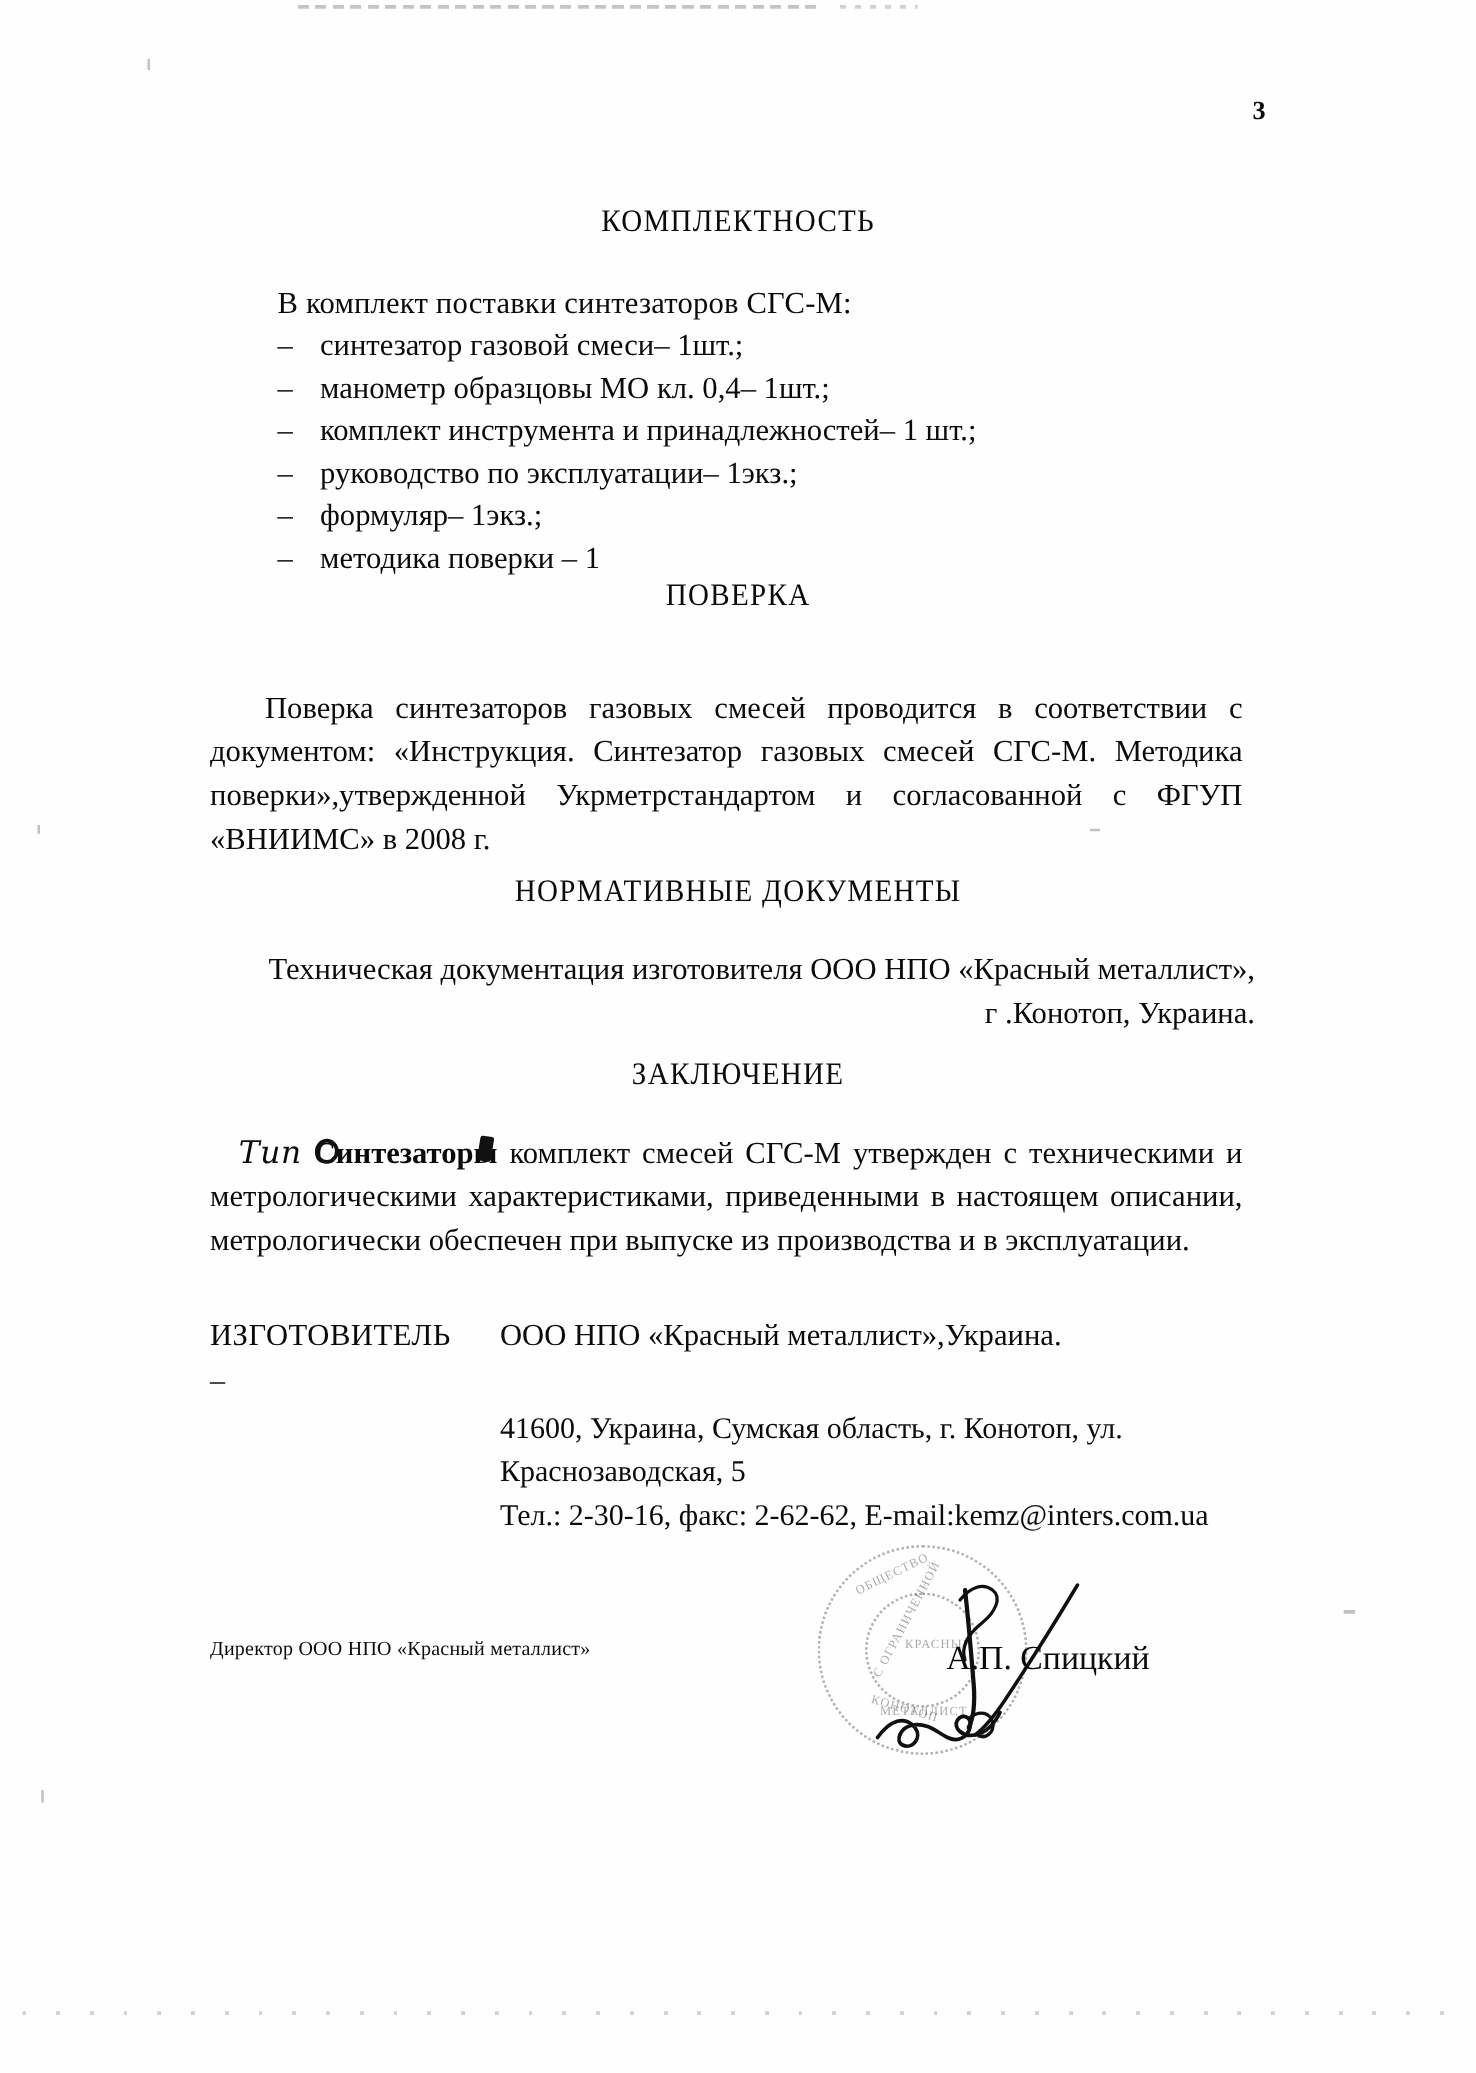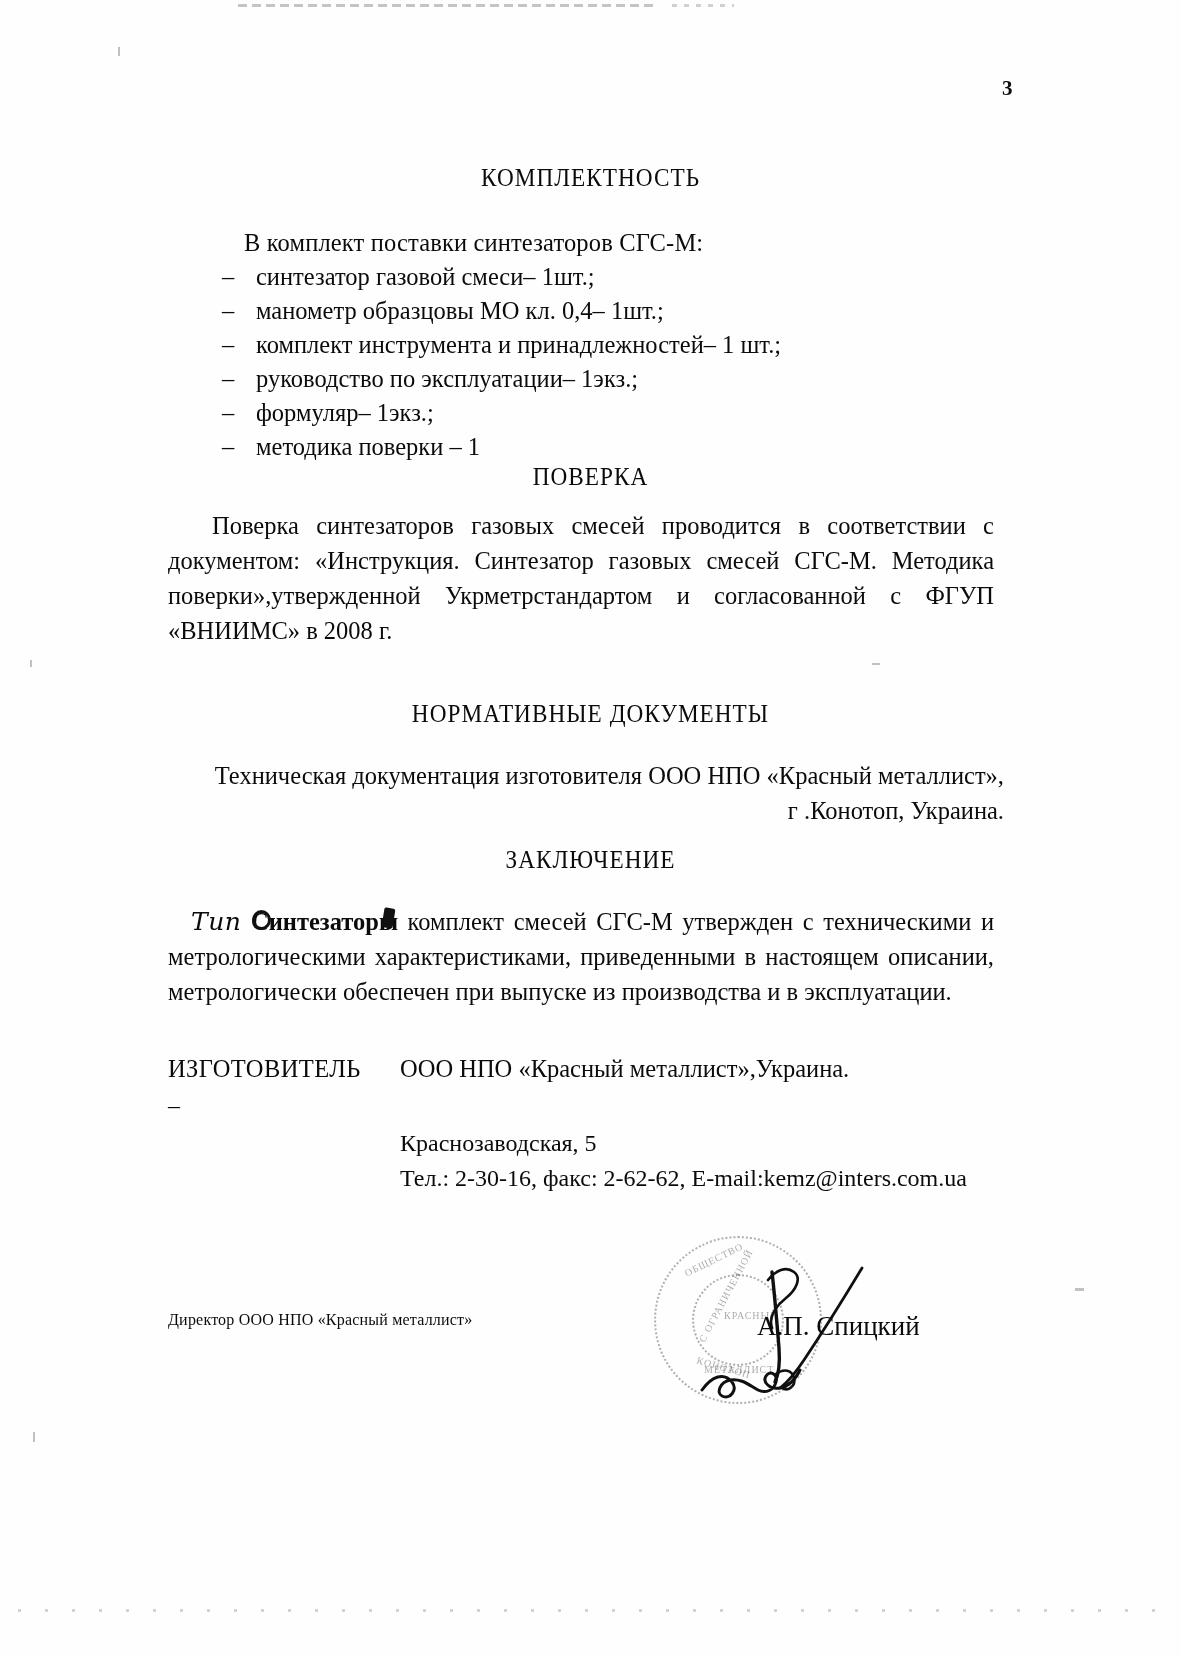--- a/index.html
+++ b/index.html
@@ -90,21 +90,20 @@
   .heading-komplektnost { top: 164px; }
   .heading-poverka      { top: 463px; }
   .heading-normdoc      { top: 700px; }
   .heading-zaklyuchenie { top: 846px; }
 
   .body-text {
     position: absolute;
     font-size: 24.5px;
     line-height: 34px;
     letter-spacing: 0.15px;
-    margin-left: 22px;
   }
 
   .intro-line {
     left: 222px;
     top: 226px;
     font-size: 24.5px;
   }
 
   ul.kit-list {
     position: absolute;
@@ -129,21 +128,21 @@
 
   .para-justified {
     position: absolute;
     text-align: justify;
     text-justify: inter-word;
     font-size: 24.5px;
     line-height: 35px;
   }
   .para-poverka {
     left: 168px;
-    top: 508px;
+    top: 549px;
     width: 826px;
     text-indent: 44px;
   }
   .para-normdoc {
     left: 168px;
     top: 758px;
     width: 836px;
     text-align: right;
   }
   .para-zaklyuchenie {
@@ -345,20 +344,21 @@
     <span>метрологическими характеристиками, приведенными в настоящем описании, метрологически обеспечен при выпуске из производства и в эксплуатации.</span>
   </div>
 
   <div class="maker-row">
     <span class="maker-label">ИЗГОТОВИТЕЛЬ</span>
     <span class="maker-dash">–</span>
     <span class="maker-value">ООО  НПО «Красный металлист»,Украина.</span>
   </div>
 
   <div class="address-block">
+    <div>41600, Украина, Сумская область, г. Конотоп, ул.</div>
     <div>Краснозаводская, 5</div>
     <div>Тел.: 2-30-16, факс: 2-62-62, E-mail:kemz@inters.com.ua</div>
   </div>
 
   <div class="stamp">
     <div class="ring-outer"></div>
     <div class="ring-inner"></div>
     <div class="stamp-text">
       <span class="st-t1">ОБЩЕСТВО</span>
       <span class="st-t2">С ОГРАНИЧЕННОЙ</span>

